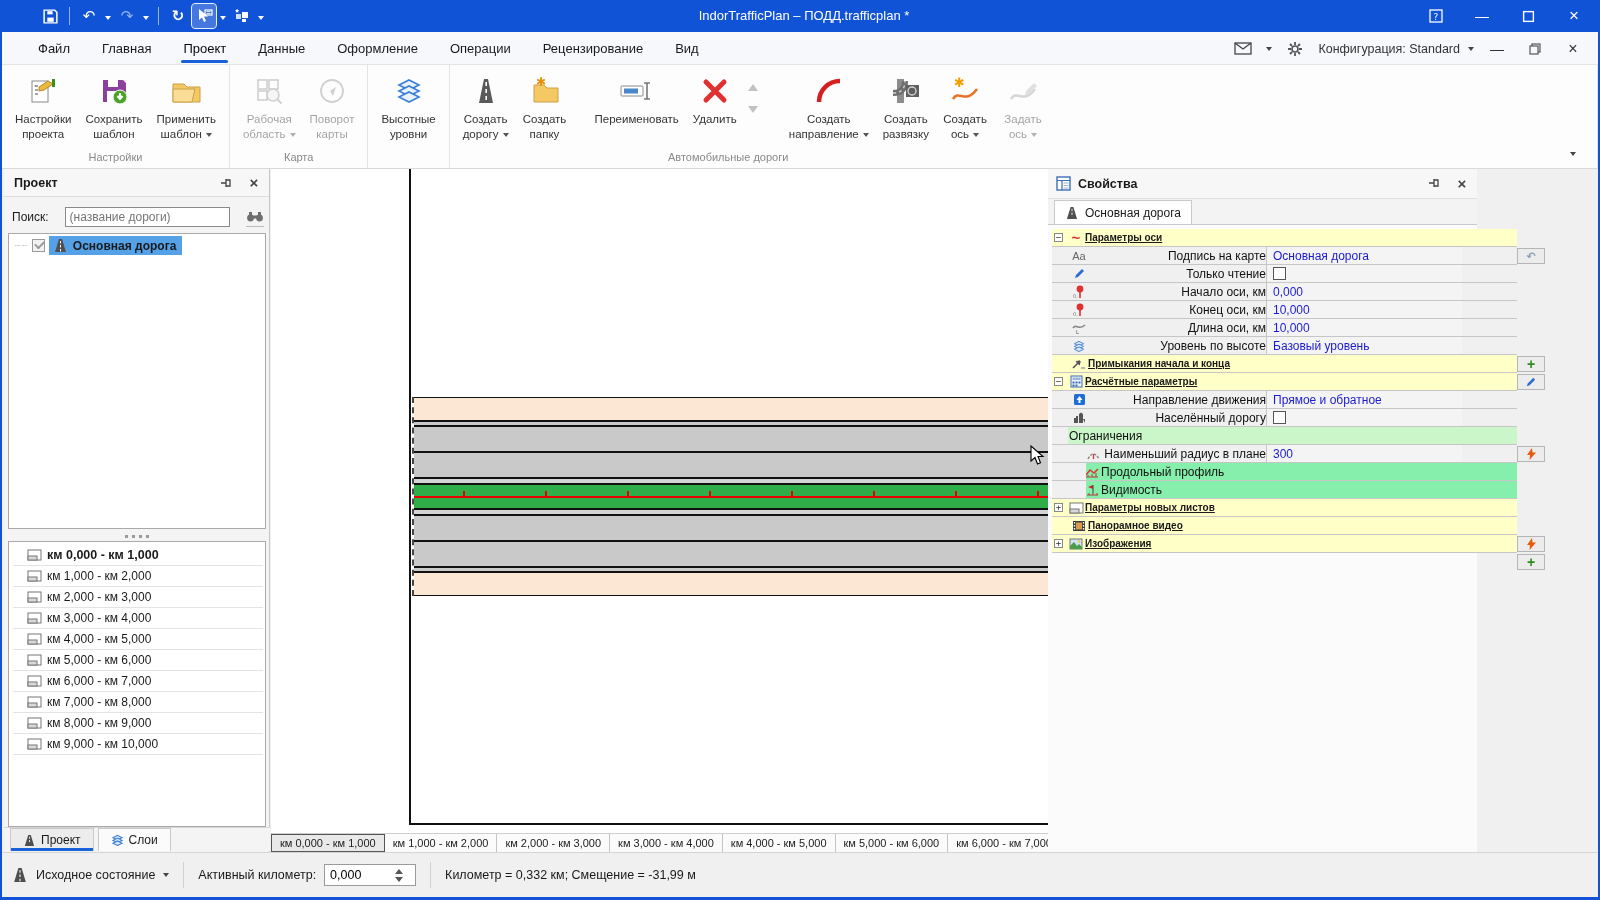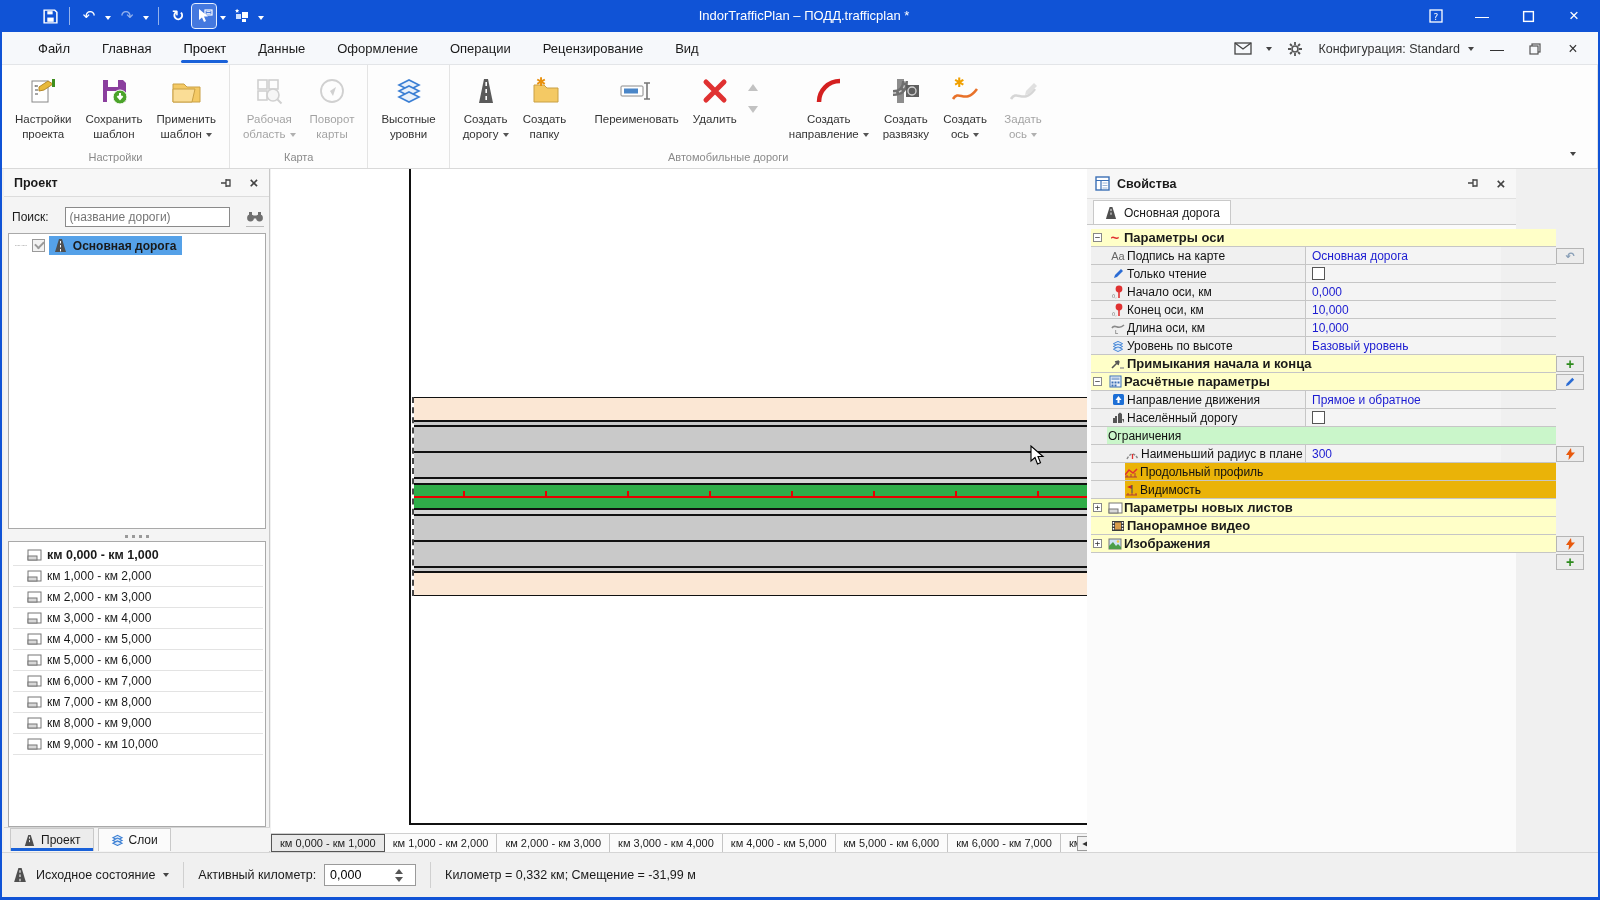--- a/index.html
+++ b/index.html
@@ -88,36 +88,36 @@
   .axis-tick { position:absolute; width:2px; height:6px; top:6px; background:#e80000; }
   .map-tabs { position:absolute; left:269px; top:833px; width:819px; height:19px; background:#f4f4f4; display:flex; align-items:stretch; border-top:1px solid #cfcfcf; }
   .maptab { font-size:11px; padding:0 8px; display:flex; align-items:center; border-right:1px solid #c4c4c4; background:#fbfbfb; white-space:nowrap; color:#222; }
   .maptab.active { background:#e9e9e9; border:1px solid #555; font-weight:normal; }
   .maptab.clip { overflow:hidden; max-width:58px; border-right:none; }
   .tab-arrows { margin-left:auto; display:flex; gap:2px; align-items:center; padding-right:2px; }
   .tab-arrow { width:17px; height:15px; border:1px solid #9a9a9a; background:#f2f2f2; display:flex; align-items:center; justify-content:center; font-size:8px; color:#333; }
   .vsplit { position:absolute; left:1089px; top:169px; width:3px; height:683px; background:#e2e2e2; border-left:1px solid #c8c8c8; border-right:1px solid #c8c8c8; }
 
   
-  .right-panel { position:absolute; left:1085px; top:169px; width:429px; height:683px; background:#fbfbfb; }
+  .right-panel { position:absolute; left:1046px; top:169px; width:429px; height:683px; background:#fbfbfb; }
   .rp-head { position:relative; height:30px; display:flex; align-items:center; gap:7px; padding-left:8px; font-weight:bold; font-size:12.5px; border-bottom:1px solid #e0e0e0; background:#f7f7f7; }
   .rp-tabs { height:26px; display:flex; align-items:flex-end; padding-left:6px; border-bottom:1px solid #c9c9c9; background:#f3f3f3; }
   .rp-tab { display:flex; align-items:center; gap:6px; height:24px; padding:0 10px; background:#fff; border:1px solid #c9c9c9; border-bottom:none; font-size:12px; }
   .pgrid { position:absolute; left:4px; top:60px; width:465px; }
   .prow { display:flex; align-items:center; height:18px; border-bottom:1px solid #c6c6c6; background:#f0f0f0; position:relative; font-size:12px; }
   .exp { width:9px; height:9px; border:1px solid #888; background:#fff; font-size:9px; line-height:7px; text-align:center; margin:0 4px 0 2px; color:#333; flex:none; font-family:"DejaVu Sans Mono",monospace; }
   .pad { flex:none; }
   .pi { width:18px; flex:none; display:flex; align-items:center; justify-content:center; }
-  .gname { font-weight:bold; font-size:13px; }
+  .gname { font-weight:bold; font-size:10px;text-decoration:underline; }
   .prow.yellow { background:#ffffc8; }
   .prow.green  { background:#caf6ca; }
-  .prow.cyan   { background:#eab308; }
+  .prow.cyan   { background:#86efac; }
   .prow.cyan .cfill, .prow.green .gfill { position:absolute; left:0; width:34px; top:0; bottom:0; background:#f0f0f0; border-right:0; }
   .prow.green .gfill { width:16px; }
-  .nm { flex:none; width:178px; color:#111; overflow:hidden; white-space:nowrap; }
+  .nm { flex:none; width:178px; color:#111; overflow:hidden; white-space:nowrap;text-align:right; }
   .vl { flex:none; width:196px; border-left:1px solid #c6c6c6; align-self:stretch; display:flex; align-items:center; padding-left:6px; color:#1b1bd1; background:#f4f4f4; overflow:hidden; white-space:nowrap; }
   .vl .cbx { background:#fff; border-color:#555; }
   .gutter { position:absolute; left:469px; top:60px; width:30px; }
   .gbtn { position:absolute; left:0; width:28px; height:16px; border:1px solid #b5b5b5; background:#ececec; display:flex; align-items:center; justify-content:center; font-size:11px; }
   .plus { color:#2e8b1e; font-weight:bold; font-size:14px; line-height:10px; }
   .bolt { color:#e8590c; font-weight:bold; font-size:12px; }
   .pencilb { color:#2b6cd4; font-weight:bold; }
   .undob { color:#8aa0b8; font-weight:bold; }
 
   

